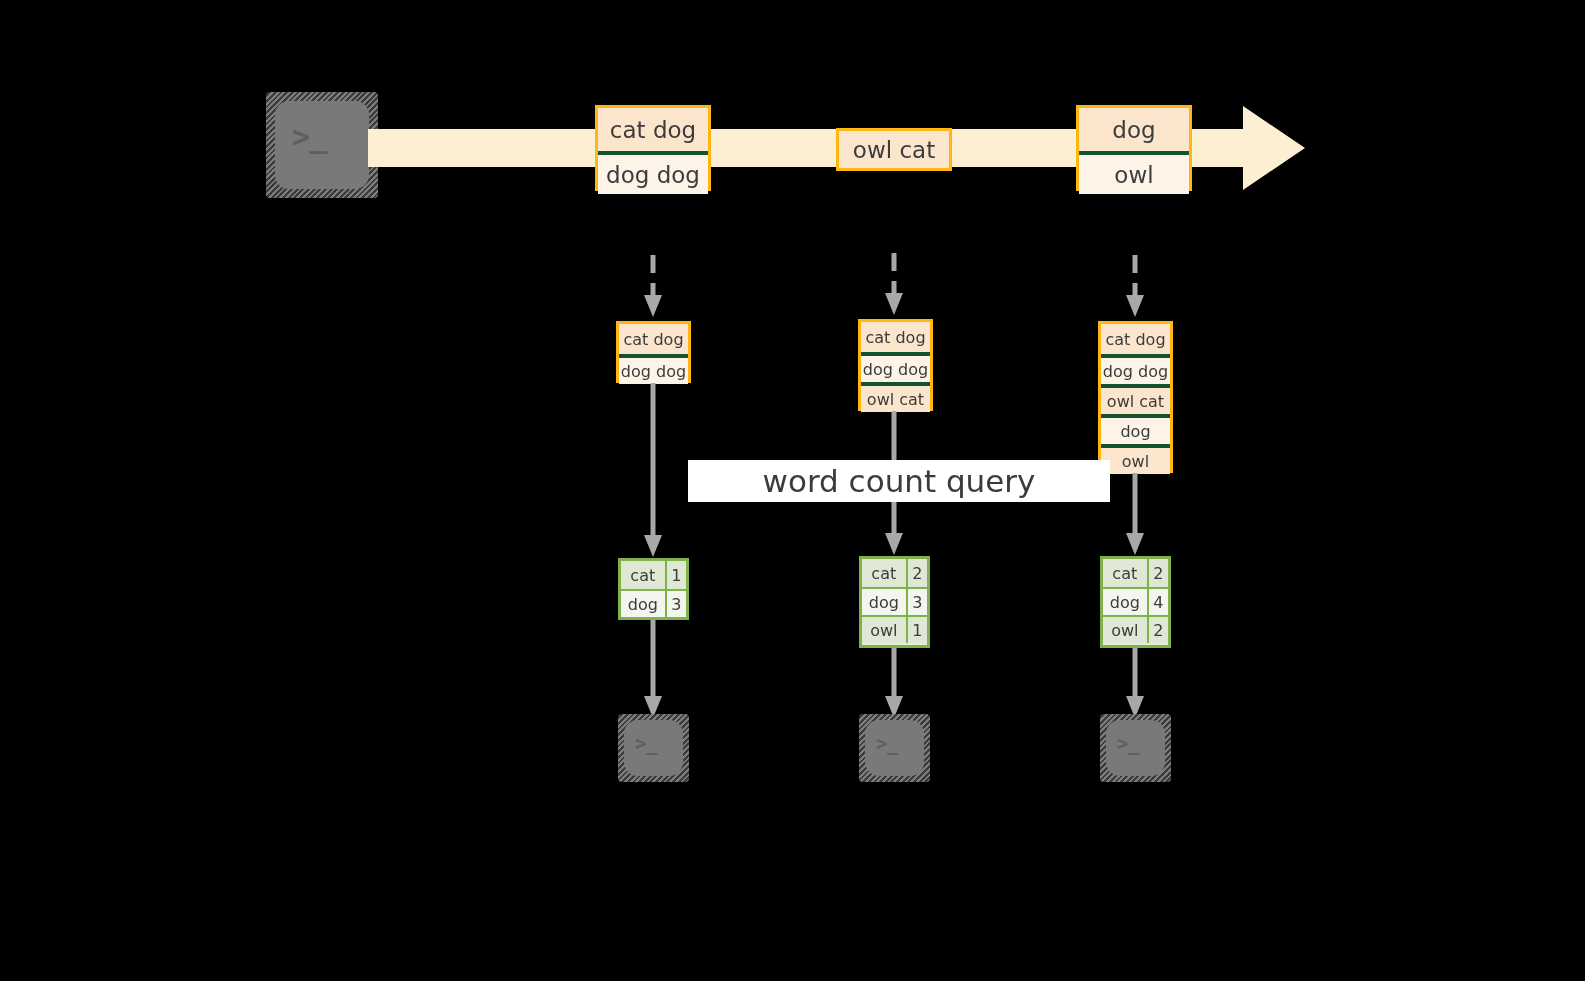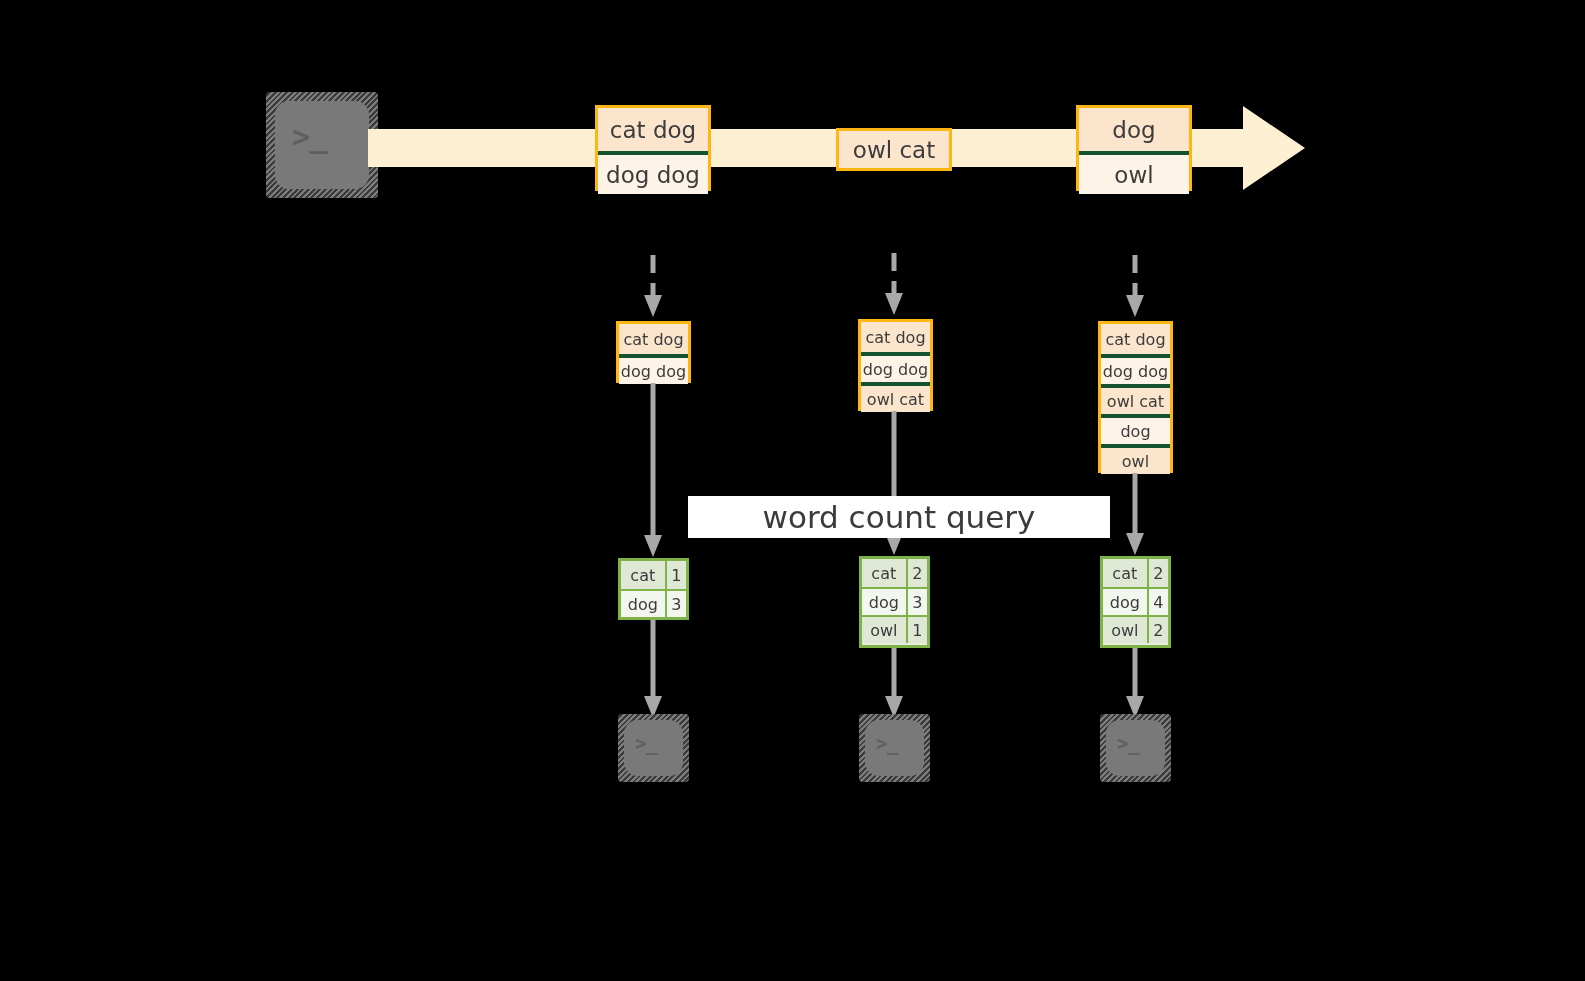--- a/index.html
+++ b/index.html
@@ -215,17 +215,17 @@
       <path d="M10,70 L1,48 L19,48 Z" fill="#a8a8a8"></path>
     </svg>
   </div>
 
   <div class="term" style="left:1100px;top:714px;width:71px;height:68px;">
     <div class="hatch"></div>
     <div class="inner" style="left:6px;top:6px;width:59px;height:56px;"></div>
     <div class="glyph" style="left:17px;top:20px;font-size:19px;">&gt;_</div>
   </div>
 
-  <div class="band" style="left:688px;top:460px;width:422px;height:42px;margin-top:36px;">
+  <div class="band" style="left:688px;top:460px;width:422px;height:42px;">
     <span style="font-size:31px;">word count query</span>
   </div>
 
 </div>
 
 </body></html>

